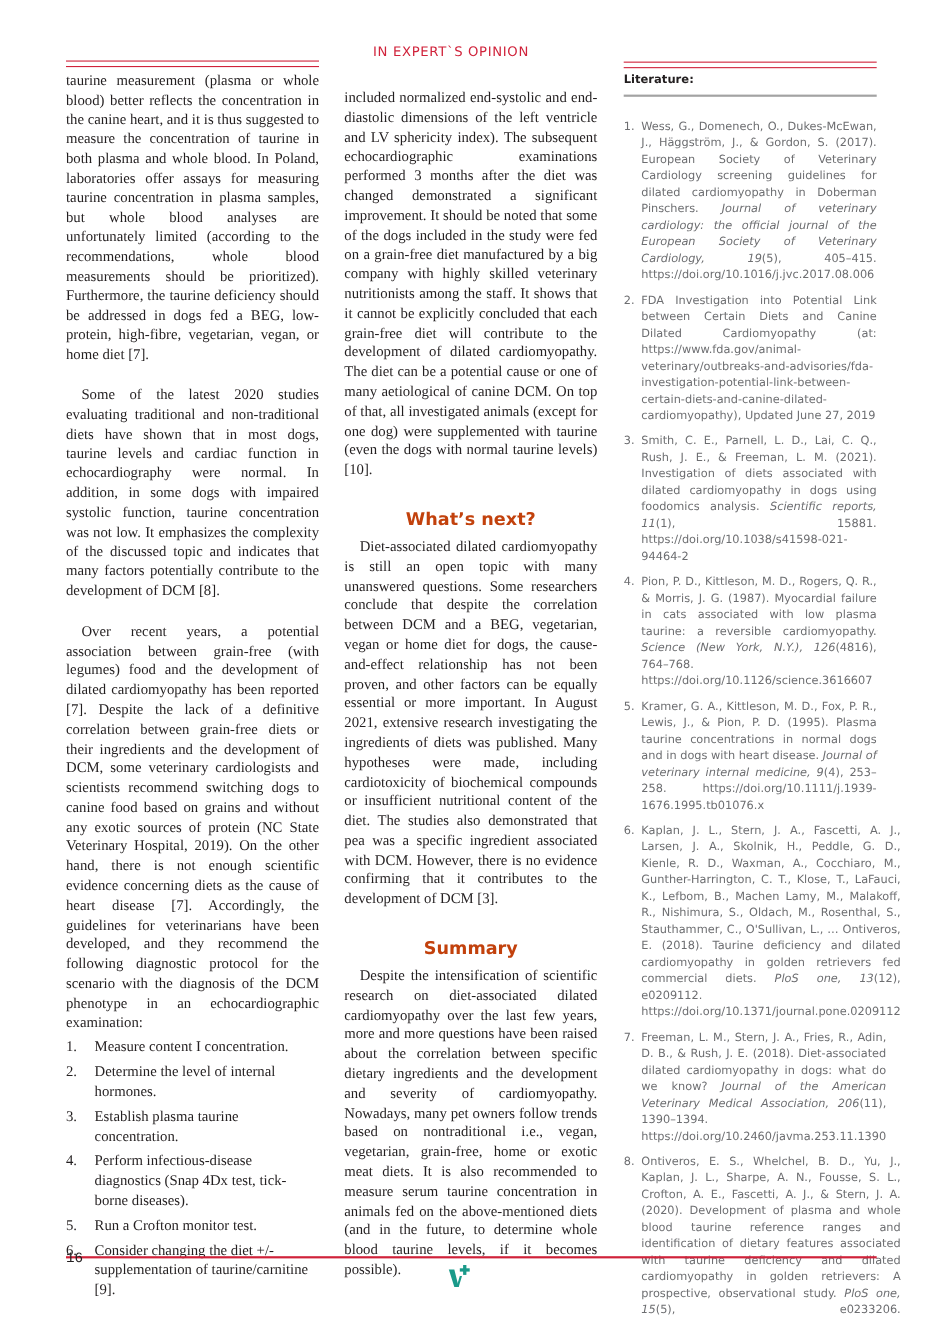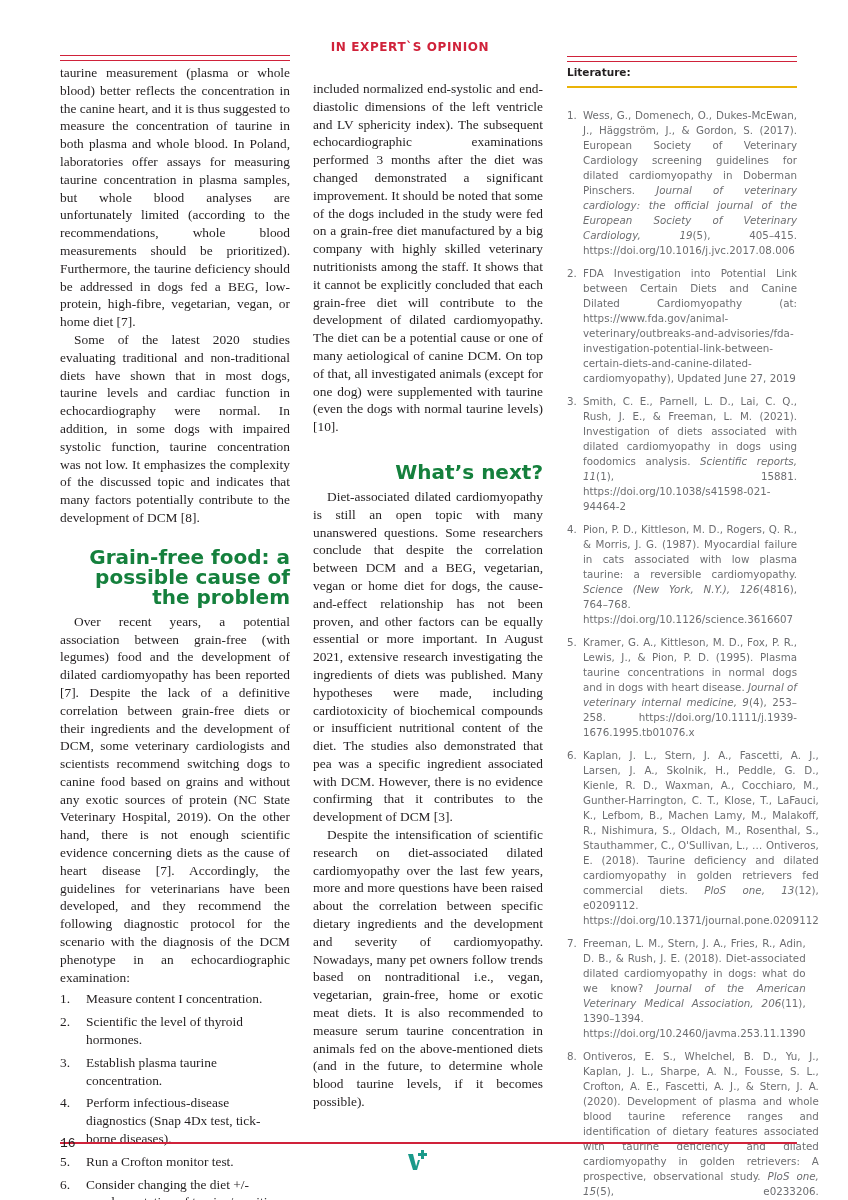--- a/index.html
+++ b/index.html
@@ -1,58 +1,58 @@
 <!DOCTYPE html>
 <html><head>
 <meta charset="utf-8">
 <style>
   html, body { margin: 0; padding: 0; background: #ffffff; }
   body { width: 848px; height: 1200px; position: relative; overflow: hidden; }
 
   .header-title {
     position: absolute; left: 0; width: 820px; top: 40px; text-align: center;
-    font-family: "DejaVu Sans", sans-serif; font-weight: bold; font-size: 12px;
+    font-family: "DejaVu Sans", sans-serif; font-weight: normal; font-size: 12px;
     color: #d0223a; letter-spacing: 0.6px;
   }
   .rule-double {
     position: absolute; height: 4px;
     border-top: 1px solid #d0223a; border-bottom: 1px solid #d0223a;
   }
   .rule-left { left: 60px; width: 230px; top: 55px; }
   .rule-right { left: 567px; width: 230px; top: 56px; }
 
   .col {
     position: absolute;
     font-family: "Liberation Serif", serif; font-size: 13.4px; line-height: 17.8px;
     color: #231f20; text-align: justify;
   }
   .col-left { left: 60px; top: 64px; width: 230px; }
   .col-mid { left: 313px; top: 80px; width: 230px; }
 
   .col p { margin: 0; }
   .col p.indent { text-indent: 14px; }
-  .col p + p { margin-top: 0; }
+  .col p + p { margin-top: 19px; }
 
   .heading {
-    font-family: "DejaVu Sans", sans-serif; font-weight: bold; color: #15803d;
-    font-size: 20px; line-height: 20px; margin: 20px 0 6px 0; text-align: right;
+    font-family: "DejaVu Sans", sans-serif; font-weight: bold; color: #c2410c;
+    font-size: 16px; line-height: 20px; margin: 20px 0 6px 0; text-align: center;
   }
 
   ol.proto { list-style: none; margin: 4px 0 8px 0; padding: 0; text-align: left; }
   ol.proto li { display: flex; margin-bottom: 5px; }
   ol.proto li .num { width: 26px; flex: 0 0 26px; }
   ol.proto li .txt { flex: 1; }
 
   .lit {
     position: absolute; left: 567px; top: 64px; width: 230px;
     font-family: "DejaVu Sans", sans-serif; color: #6d6e71;
   }
   .lit-title {
     font-weight: bold; font-size: 10.5px; color: #231f20; padding: 2px 0 8px 0;
-    border-bottom: 2px solid #eab308; margin-bottom: 20px;
+    border-bottom: 2px solid #a3a3a3; margin-bottom: 20px;
   }
   .lit ol { list-style: none; margin: 0; padding: 0; }
   .lit li { display: flex; font-size: 10.3px; line-height: 15px; margin-bottom: 8px; text-align: justify; }
   .lit li .num { flex: 0 0 16px; width: 16px; }
   .lit li .txt { flex: 1; }
   .lit li i { }
 
   .rule-bottom {
     position: absolute; left: 60px; width: 737px; top: 1142px; height: 0;
     border-top: 2px solid #d0223a;
@@ -68,30 +68,29 @@
 </head>
 <body>
 
 <div class="header-title">IN EXPERT`S OPINION</div>
 <div class="rule-double rule-left"></div>
 <div class="rule-double rule-right"></div>
 
 <div class="col col-left">
   <p>taurine measurement (plasma or whole blood) better reflects the concentration in the canine heart, and it is thus suggested to measure the concentration of taurine in both plasma and whole blood. In Poland, laboratories offer assays for measuring taurine concentration in plasma samples, but whole blood analyses are unfortunately limited (according to the recommendations, whole blood measurements should be prioritized). Furthermore, the taurine deficiency should be addressed in dogs fed a BEG, low-protein, high-fibre, vegetarian, vegan, or home diet [7].</p>
   <p class="indent">Some of the latest 2020 studies evaluating traditional and non-traditional diets have shown that in most dogs, taurine levels and cardiac function in echocardiography were normal.  In addition, in some dogs with impaired systolic function, taurine concentration was not low. It emphasizes the complexity of the discussed topic and indicates that many factors potentially contribute to the development of DCM [8].</p>
-  <h2 class="heading">Grain-free food: a possible cause of the problem</h2>
   <p class="indent">Over recent years, a potential association between grain-free (with legumes) food and the development of dilated cardiomyopathy has been reported [7]. Despite the lack of a definitive correlation between grain-free diets or their ingredients and the development of DCM, some veterinary cardiologists and scientists recommend switching dogs to canine food based on grains and without any exotic sources of protein (NC State Veterinary Hospital, 2019). On the other hand, there is not enough scientific evidence concerning diets as the cause of heart disease [7]. Accordingly, the guidelines for veterinarians have been developed, and they recommend the following diagnostic protocol for the scenario with the diagnosis of the DCM phenotype in an echocardiographic examination:</p>
   <ol class="proto">
     <li>
         <span class="num">1.</span>
         <span class="txt">Measure content I concentration.</span>
       </li>
     <li>
         <span class="num">2.</span>
-        <span class="txt">Scientific the level of thyroid hormones.</span>
+        <span class="txt">Determine the level of internal hormones.</span>
       </li>
     <li>
         <span class="num">3.</span>
         <span class="txt">Establish plasma taurine concentration.</span>
       </li>
     <li>
         <span class="num">4.</span>
         <span class="txt">Perform infectious-disease diagnostics (Snap 4Dx test, tick-borne diseases).</span>
       </li>
     <li>
@@ -103,20 +102,21 @@
         <span class="txt">Consider changing the diet +/- supplementation of taurine/carnitine [9].</span>
       </li>
   </ol>
 
 </div>
 
 <div class="col col-mid">
   <p>included normalized end-systolic and end-diastolic dimensions of the left ventricle and LV sphericity index). The subsequent echocardiographic examinations performed 3 months after the diet was changed demonstrated a significant improvement. It should be noted that some of the dogs included in the study were fed on a grain-free diet manufactured by a big company with highly skilled veterinary nutritionists among the staff. It shows that it cannot be explicitly concluded that each grain-free diet will contribute to the development of dilated cardiomyopathy. The diet can be a potential cause or one of many aetiological of canine DCM. On top of that, all investigated animals (except for one dog) were supplemented with taurine (even the dogs with normal taurine levels) [10].</p>
   <h2 class="heading" style="margin-top:26px">What’s next?</h2>
   <p class="indent">Diet-associated dilated cardiomyopathy is still an open topic with many unanswered questions. Some researchers conclude that despite the correlation between DCM and a BEG, vegetarian, vegan or home diet for dogs, the cause-and-effect relationship has not been proven, and other factors can be equally essential or more important. In August 2021, extensive research investigating the ingredients of diets was published. Many hypotheses were made, including cardiotoxicity of biochemical compounds or insufficient nutritional content of the diet. The studies also demonstrated that pea was a specific ingredient associated with DCM. However, there is no evidence confirming that it contributes to the development of DCM [3].</p>
+  <h2 class="heading" style="margin-top:26px">Summary</h2>
   <p class="indent">Despite the intensification of scientific research on diet-associated dilated cardiomyopathy over the last few years, more and more questions have been raised about the correlation between specific dietary ingredients and the development and severity of cardiomyopathy. Nowadays, many pet owners follow trends based on nontraditional i.e., vegan, vegetarian, grain-free, home or exotic meat diets. It is also recommended to measure serum taurine concentration in animals fed on the above-mentioned diets (and in the future, to determine whole blood taurine levels, if it becomes possible).</p>
 </div>
 
 <div class="lit">
   <div class="lit-title">Literature:</div>
   <ol>
     <li>
         <span class="num">1.</span>
         <span class="txt"><span>Wess, G., Domenech, O., Dukes-McEwan, J., Häggström, J., &amp; Gordon, S. (2017). European Society of Veterinary Cardiology screening guidelines for dilated cardiomyopathy in Doberman Pinschers. </span><i>Journal of veterinary cardiology: the official journal of the European Society of Veterinary Cardiology, 19</i><span>(5), 405–415. https://doi.org/10.1016/j.jvc.2017.08.006</span></span>
       </li>

